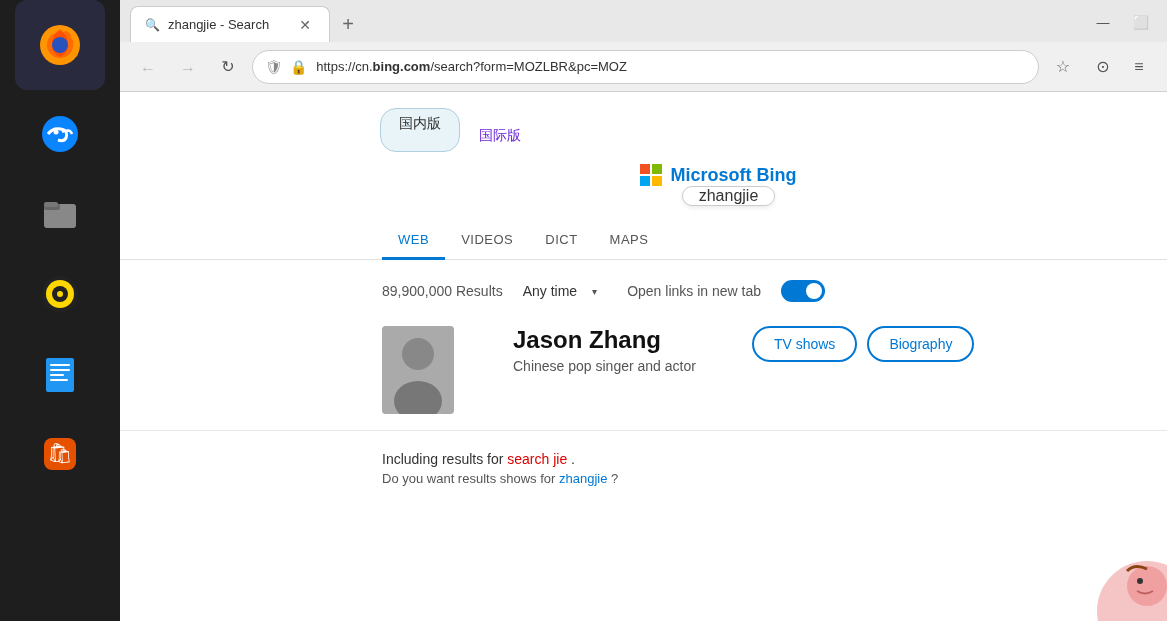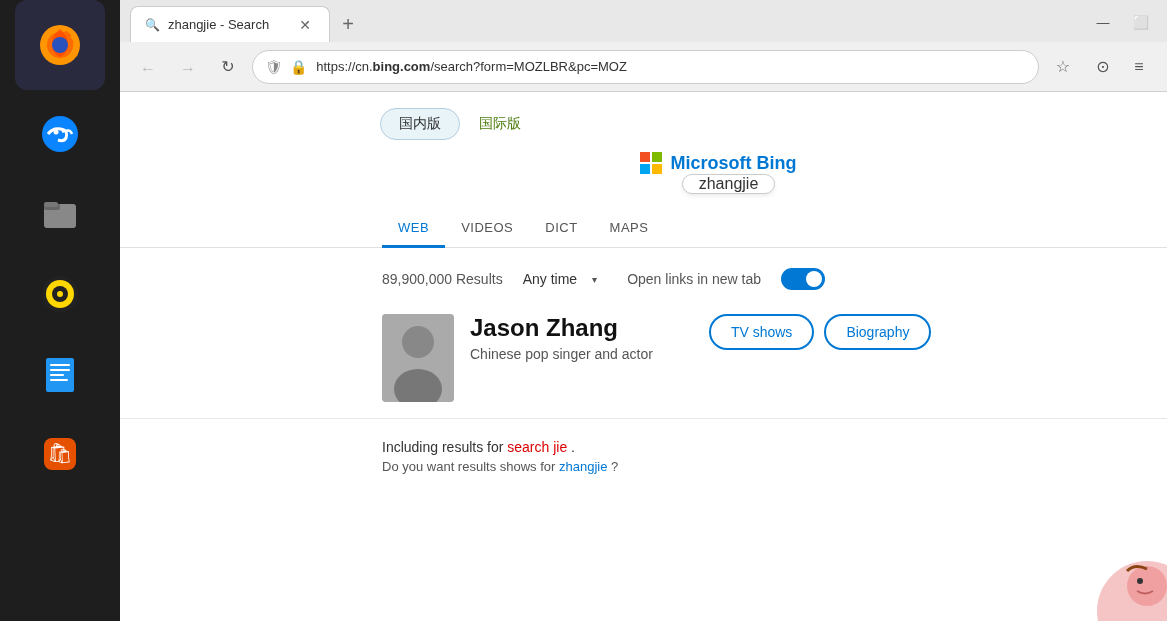--- a/index.html
+++ b/index.html
@@ -185,21 +185,21 @@
       border-radius: 16px;
       font-size: 14px;
       cursor: pointer;
       border: 1px solid transparent;
     }
     .region-tab.active {
       background: #e8f4f8;
       border-color: #b0d0e0;
       color: #333;
     }
-    .region-tab.inactive { color: #4d7c0f; }
+    .region-tab.inactive { color: #6d28d9; margin-top: 12px; }
 
     
     .search-bar-area {
       display: flex;
       align-items: center;
       padding: 0 0 0 170px;
       margin-bottom: 16px;
       background: #fff;
       flex-direction: column;
     }
@@ -311,21 +311,21 @@
       width: 72px;
       height: 88px;
       background: #c8c8c8;
       border-radius: 4px;
       overflow: hidden;
       flex-shrink: 0;
       display: flex;
       align-items: center;
       justify-content: center;
     }
-    .person-info { display: flex; flex-direction: column; gap: 4px; }
+    .person-info { display: flex; flex-direction: column; gap: 4px; margin-left: 43px; }
     .person-name { font-size: 24px; font-weight: 600; color: #111; }
     .person-desc { font-size: 14px; color: #555; }
     .person-buttons { display: flex; gap: 10px; margin-left: 40px; align-items: center; }
     .person-btn {
       padding: 8px 20px;
       border: 2px solid #0078d4;
       border-radius: 20px;
       color: #0078d4;
       font-size: 14px;
       cursor: pointer;

